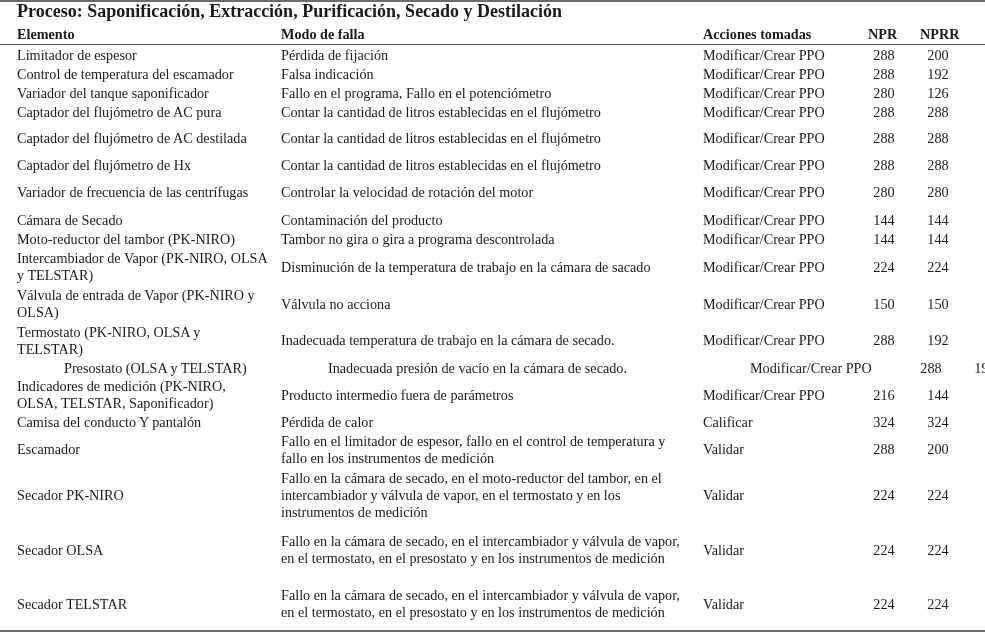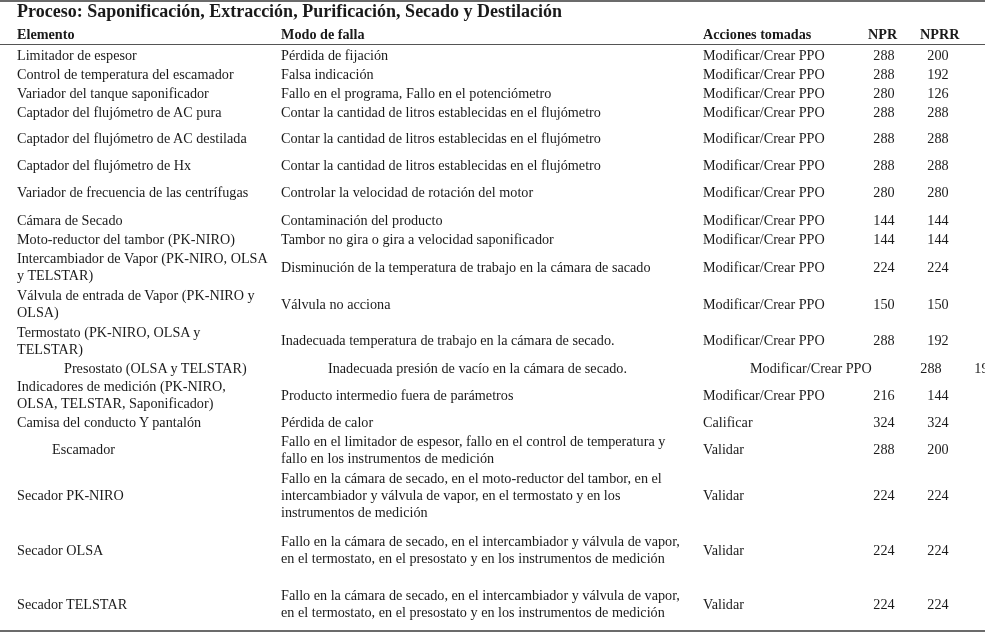--- a/index.html
+++ b/index.html
@@ -147,21 +147,21 @@
       </div>
       <div class="row" style="top: 211px; height: 19px;">
         <div class="cell c-elem" style="top: 0px; height: 19px;">Cámara de Secado</div>
         <div class="cell c-modo" style="top: 0px; height: 19px;">Contaminación del producto</div>
         <div class="cell c-acc" style="top: 0px; height: 19px;">Modificar/Crear PPO</div>
         <div class="cell c-npr" style="top: 0px; height: 19px;">144</div>
         <div class="cell c-nprr" style="top: 0px; height: 19px;">144</div>
       </div>
       <div class="row" style="top: 230px; height: 19px;">
         <div class="cell c-elem" style="top: 0px; height: 19px;">Moto-reductor del tambor (PK-NIRO)</div>
-        <div class="cell c-modo" style="top: 0px; height: 19px;">Tambor no gira o gira a velocidad saponificador</div>
+        <div class="cell c-modo" style="top: 0px; height: 19px;">Tambor no gira o gira a programa descontrolada</div>
         <div class="cell c-acc" style="top: 0px; height: 19px;">Modificar/Crear PPO</div>
         <div class="cell c-npr" style="top: 0px; height: 19px;">144</div>
         <div class="cell c-nprr" style="top: 0px; height: 19px;">144</div>
       </div>
       <div class="row" style="top: 249px; height: 36px;">
         <div class="cell c-elem" style="top: 0px; height: 36px;">Intercambiador de Vapor (PK-NIRO, OLSA y TELSTAR)</div>
         <div class="cell c-modo" style="top: 0px; height: 36px;">Disminución de la temperatura de trabajo en la cámara de sacado</div>
         <div class="cell c-acc" style="top: 0px; height: 36px;">Modificar/Crear PPO</div>
         <div class="cell c-npr" style="top: 0px; height: 36px;">224</div>
         <div class="cell c-nprr" style="top: 0px; height: 36px;">224</div>
@@ -195,21 +195,21 @@
         <div class="cell c-nprr" style="top: 0px; height: 36px;">144</div>
       </div>
       <div class="row" style="top: 413px; height: 19px;">
         <div class="cell c-elem" style="top: 0px; height: 19px;">Camisa del conducto Y pantalón</div>
         <div class="cell c-modo" style="top: 0px; height: 19px;">Pérdida de calor</div>
         <div class="cell c-acc" style="top: 0px; height: 19px;">Calificar</div>
         <div class="cell c-npr" style="top: 0px; height: 19px;">324</div>
         <div class="cell c-nprr" style="top: 0px; height: 19px;">324</div>
       </div>
       <div class="row" style="top: 431px; height: 37px;">
-        <div class="cell c-elem" style="top: 0px; height: 37px; margin-left: 35px;">Escamador</div>
+        <div class="cell c-elem" style="top: 0px; height: 37px;">Escamador</div>
         <div class="cell c-modo" style="top: 0px; height: 37px;">Fallo en el limitador de espesor, fallo en el control de temperatura y fallo en los instrumentos de medición</div>
         <div class="cell c-acc" style="top: 0px; height: 37px;">Validar</div>
         <div class="cell c-npr" style="top: 0px; height: 37px;">288</div>
         <div class="cell c-nprr" style="top: 0px; height: 37px;">200</div>
       </div>
       <div class="row" style="top: 468px; height: 55px;">
         <div class="cell c-elem" style="top: 0px; height: 55px;">Secador PK-NIRO</div>
         <div class="cell c-modo" style="top: 0px; height: 55px;">Fallo en la cámara de secado, en el moto-reductor del tambor, en el intercambiador y válvula de vapor, en el termostato y en los instrumentos de medición</div>
         <div class="cell c-acc" style="top: 0px; height: 55px;">Validar</div>
         <div class="cell c-npr" style="top: 0px; height: 55px;">224</div>

